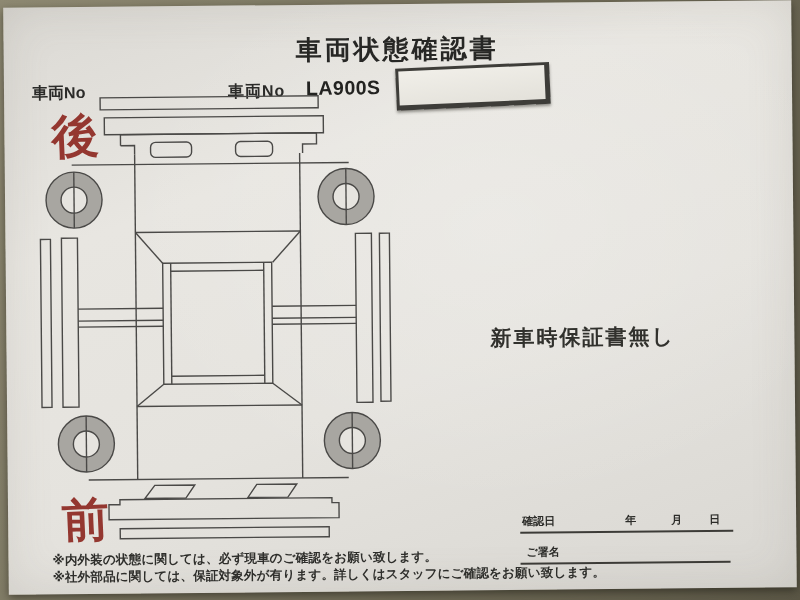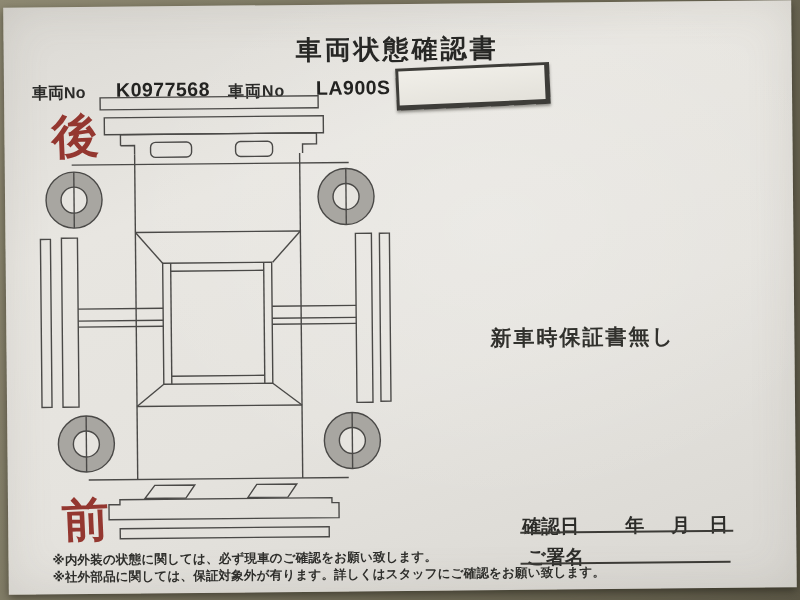--- a/index.html
+++ b/index.html
@@ -31,36 +31,35 @@
     left:392px;top:62px;width:146px;height:34px;
     transform:rotate(-2deg);
     background:linear-gradient(175deg,#f1efe9,#e3e1da);
     border:solid #3e3d39;border-width:3px 5px 5px 3px;
     box-shadow:0 2px 3px rgba(40,38,30,.45);
   }
   .warranty{
     left:484px;top:321px;font-size:21px;font-weight:600;letter-spacing:2px;
     color:#31312d;white-space:nowrap;
   }
-  .clabel{font-size:19px;font-weight:700;color:#2c2c29;white-space:nowrap;}
+  .clabel{font-size:11px;font-weight:700;color:#2c2c29;white-space:nowrap;}
   .uline{height:2px;background:#3c3b37;}
   .footnote{font-size:12.5px;font-weight:700;color:#2e2e2b;white-space:nowrap;letter-spacing:.2px;}
   svg.car{left:32px;top:85px;}
 </style>
 </head>
 <body>
 
 <div class="paper">
 
   <div class="abs title">車両状態確認書</div>
 
   <div class="abs hlabel" style="left:28px;top:76px;">車両No</div>
-  <div class="abs hvalue" style="left:112px;top:72px;">K0977568</div>
   <div class="abs hlabel" style="left:224px;top:76px;letter-spacing:1px;">車両No</div>
-  <div class="abs hvalue" style="left:312px;top:72px;">LA900S</div>
+  <div class="abs hvalue" style="left:302px;top:72px;">LA900S</div>
 
   <div class="abs sticker"></div>
 
   <div class="abs red-marker" style="left:47px;top:105px;">後</div>
   <div class="abs red-marker" style="left:54px;top:489px;">前</div>
 
   <svg class="abs car" width="360" height="452" viewBox="38 90 360 452">
     <g stroke="#4a4947" stroke-width="1.4" fill="none">
 
       <rect x="102" y="96" width="218" height="12"></rect>

